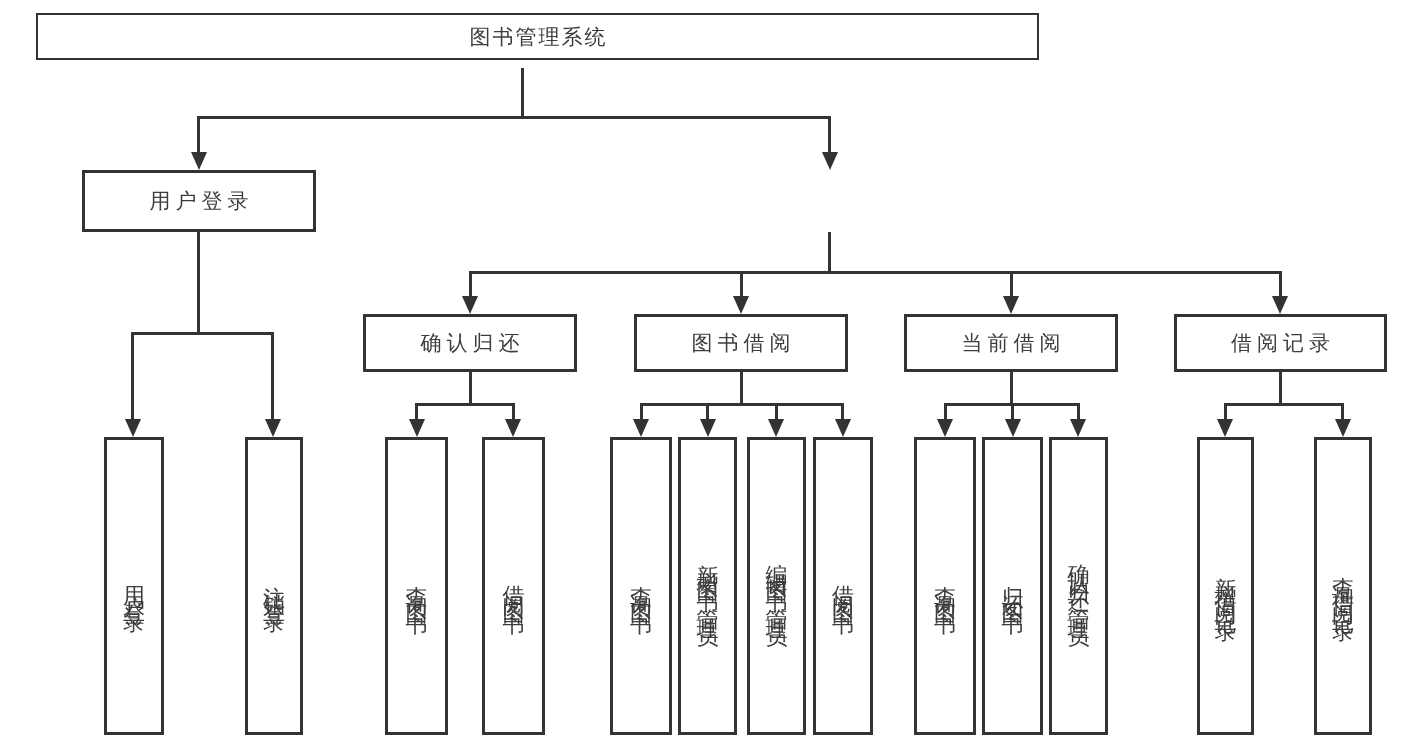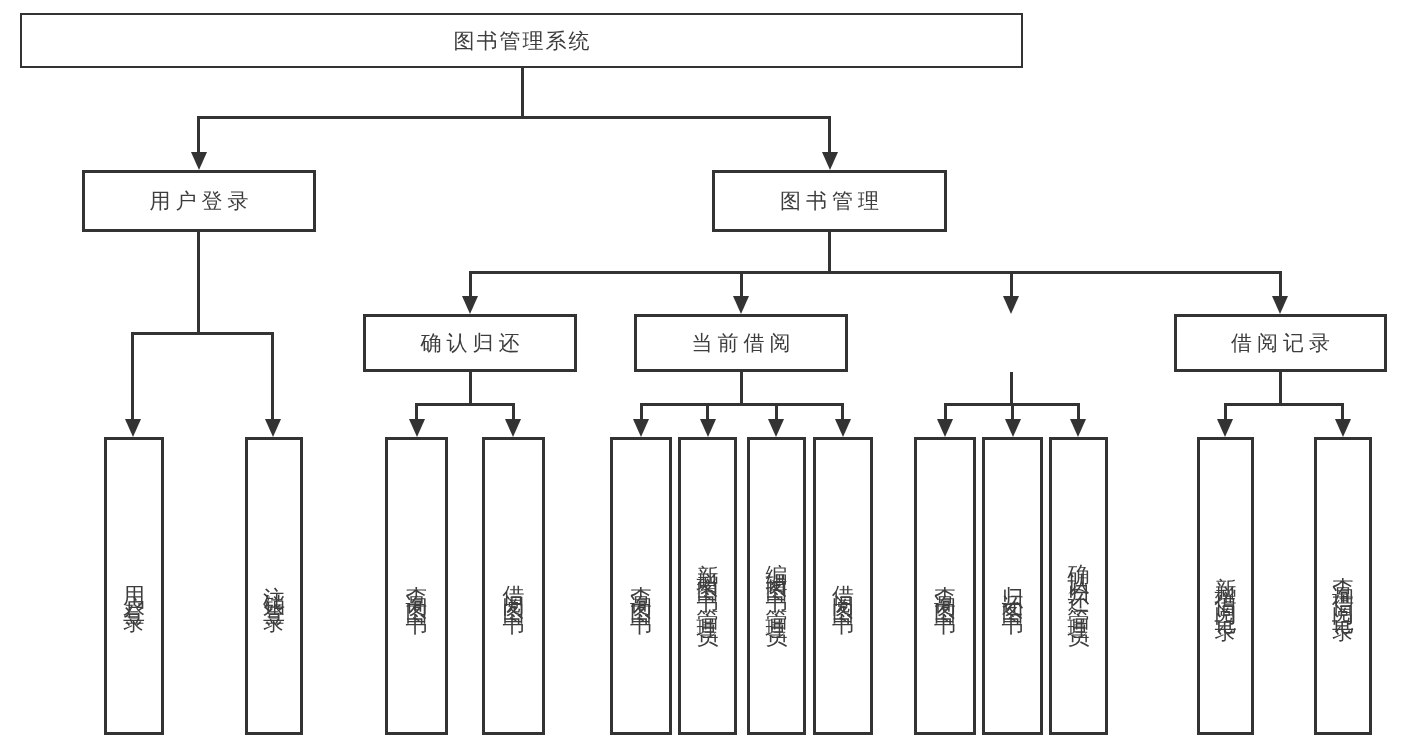--- a/index.html
+++ b/index.html
@@ -69,52 +69,52 @@
     color: var(--color-watermark);
     white-space: nowrap;
     z-index: 10;
   }
 </style>
 </head>
 <body>
 
 <div class="canvas">
 
-  <div class="node rootnode" style="left:20px; top:13px; width:1003px; height:55px;">图书管理系统</div>
+  <div class="node rootnode" style="left:36px; top:13px; width:1003px; height:47px;">图书管理系统</div>
 
   <div class="v" style="left:521px; top:68px; height:51px;"></div>
   <div class="h" style="left:197px; top:116px; width:634px;"></div>
   <div class="v" style="left:197px; top:116px; height:38px;"></div>
   <div class="arrow" style="left:191px; top:152px;"></div>
   <div class="v" style="left:828px; top:116px; height:38px;"></div>
   <div class="arrow" style="left:822px; top:152px;"></div>
 
   <div class="node hnode" style="left:82px; top:170px; width:234px; height:62px;">用户登录</div>
-  <div class="node hnode" style="left:712px; top:170px; width:235px; height:62px;">图书管理</div>
 
   <div class="v" style="left:197px; top:232px; height:103px;"></div>
   <div class="h" style="left:131px; top:332px; width:143px;"></div>
   <div class="v" style="left:131px; top:332px; height:89px;"></div>
   <div class="arrow" style="left:125px; top:419px;"></div>
   <div class="v" style="left:271px; top:332px; height:89px;"></div>
   <div class="arrow" style="left:265px; top:419px;"></div>
 
   <div class="v" style="left:828px; top:232px; height:42px;"></div>
   <div class="h" style="left:469px; top:271px; width:812px;"></div>
   <div class="v" style="left:469px; top:271px; height:28px;"></div>
   <div class="arrow" style="left:462px; top:296px;"></div>
   <div class="v" style="left:740px; top:271px; height:28px;"></div>
   <div class="arrow" style="left:733px; top:296px;"></div>
   <div class="v" style="left:1010px; top:271px; height:28px;"></div>
   <div class="arrow" style="left:1003px; top:296px;"></div>
   <div class="v" style="left:1279px; top:271px; height:28px;"></div>
   <div class="arrow" style="left:1272px; top:296px;"></div>
 
   <div class="node hnode" style="left:363px; top:314px; width:214px; height:58px;">确认归还</div>
-  <div class="node hnode" style="left:634px; top:314px; width:214px; height:58px;">当前借阅</div>
+  <div class="node hnode" style="left:634px; top:314px; width:214px; height:58px;">图书借阅</div>
+  <div class="node hnode" style="left:904px; top:314px; width:214px; height:58px;">当前借阅</div>
   <div class="node hnode" style="left:1174px; top:314px; width:213px; height:58px;">借阅记录</div>
 
   <div class="v" style="left:469px; top:372px; height:34px;"></div>
   <div class="h" style="left:415px; top:403px; width:99px;"></div>
   <div class="v" style="left:415px; top:403px; height:18px;"></div>
   <div class="arrow" style="left:409px; top:419px;"></div>
   <div class="v" style="left:512px; top:403px; height:18px;"></div>
   <div class="arrow" style="left:505px; top:419px;"></div>
 
   <div class="v" style="left:740px; top:372px; height:34px;"></div>

